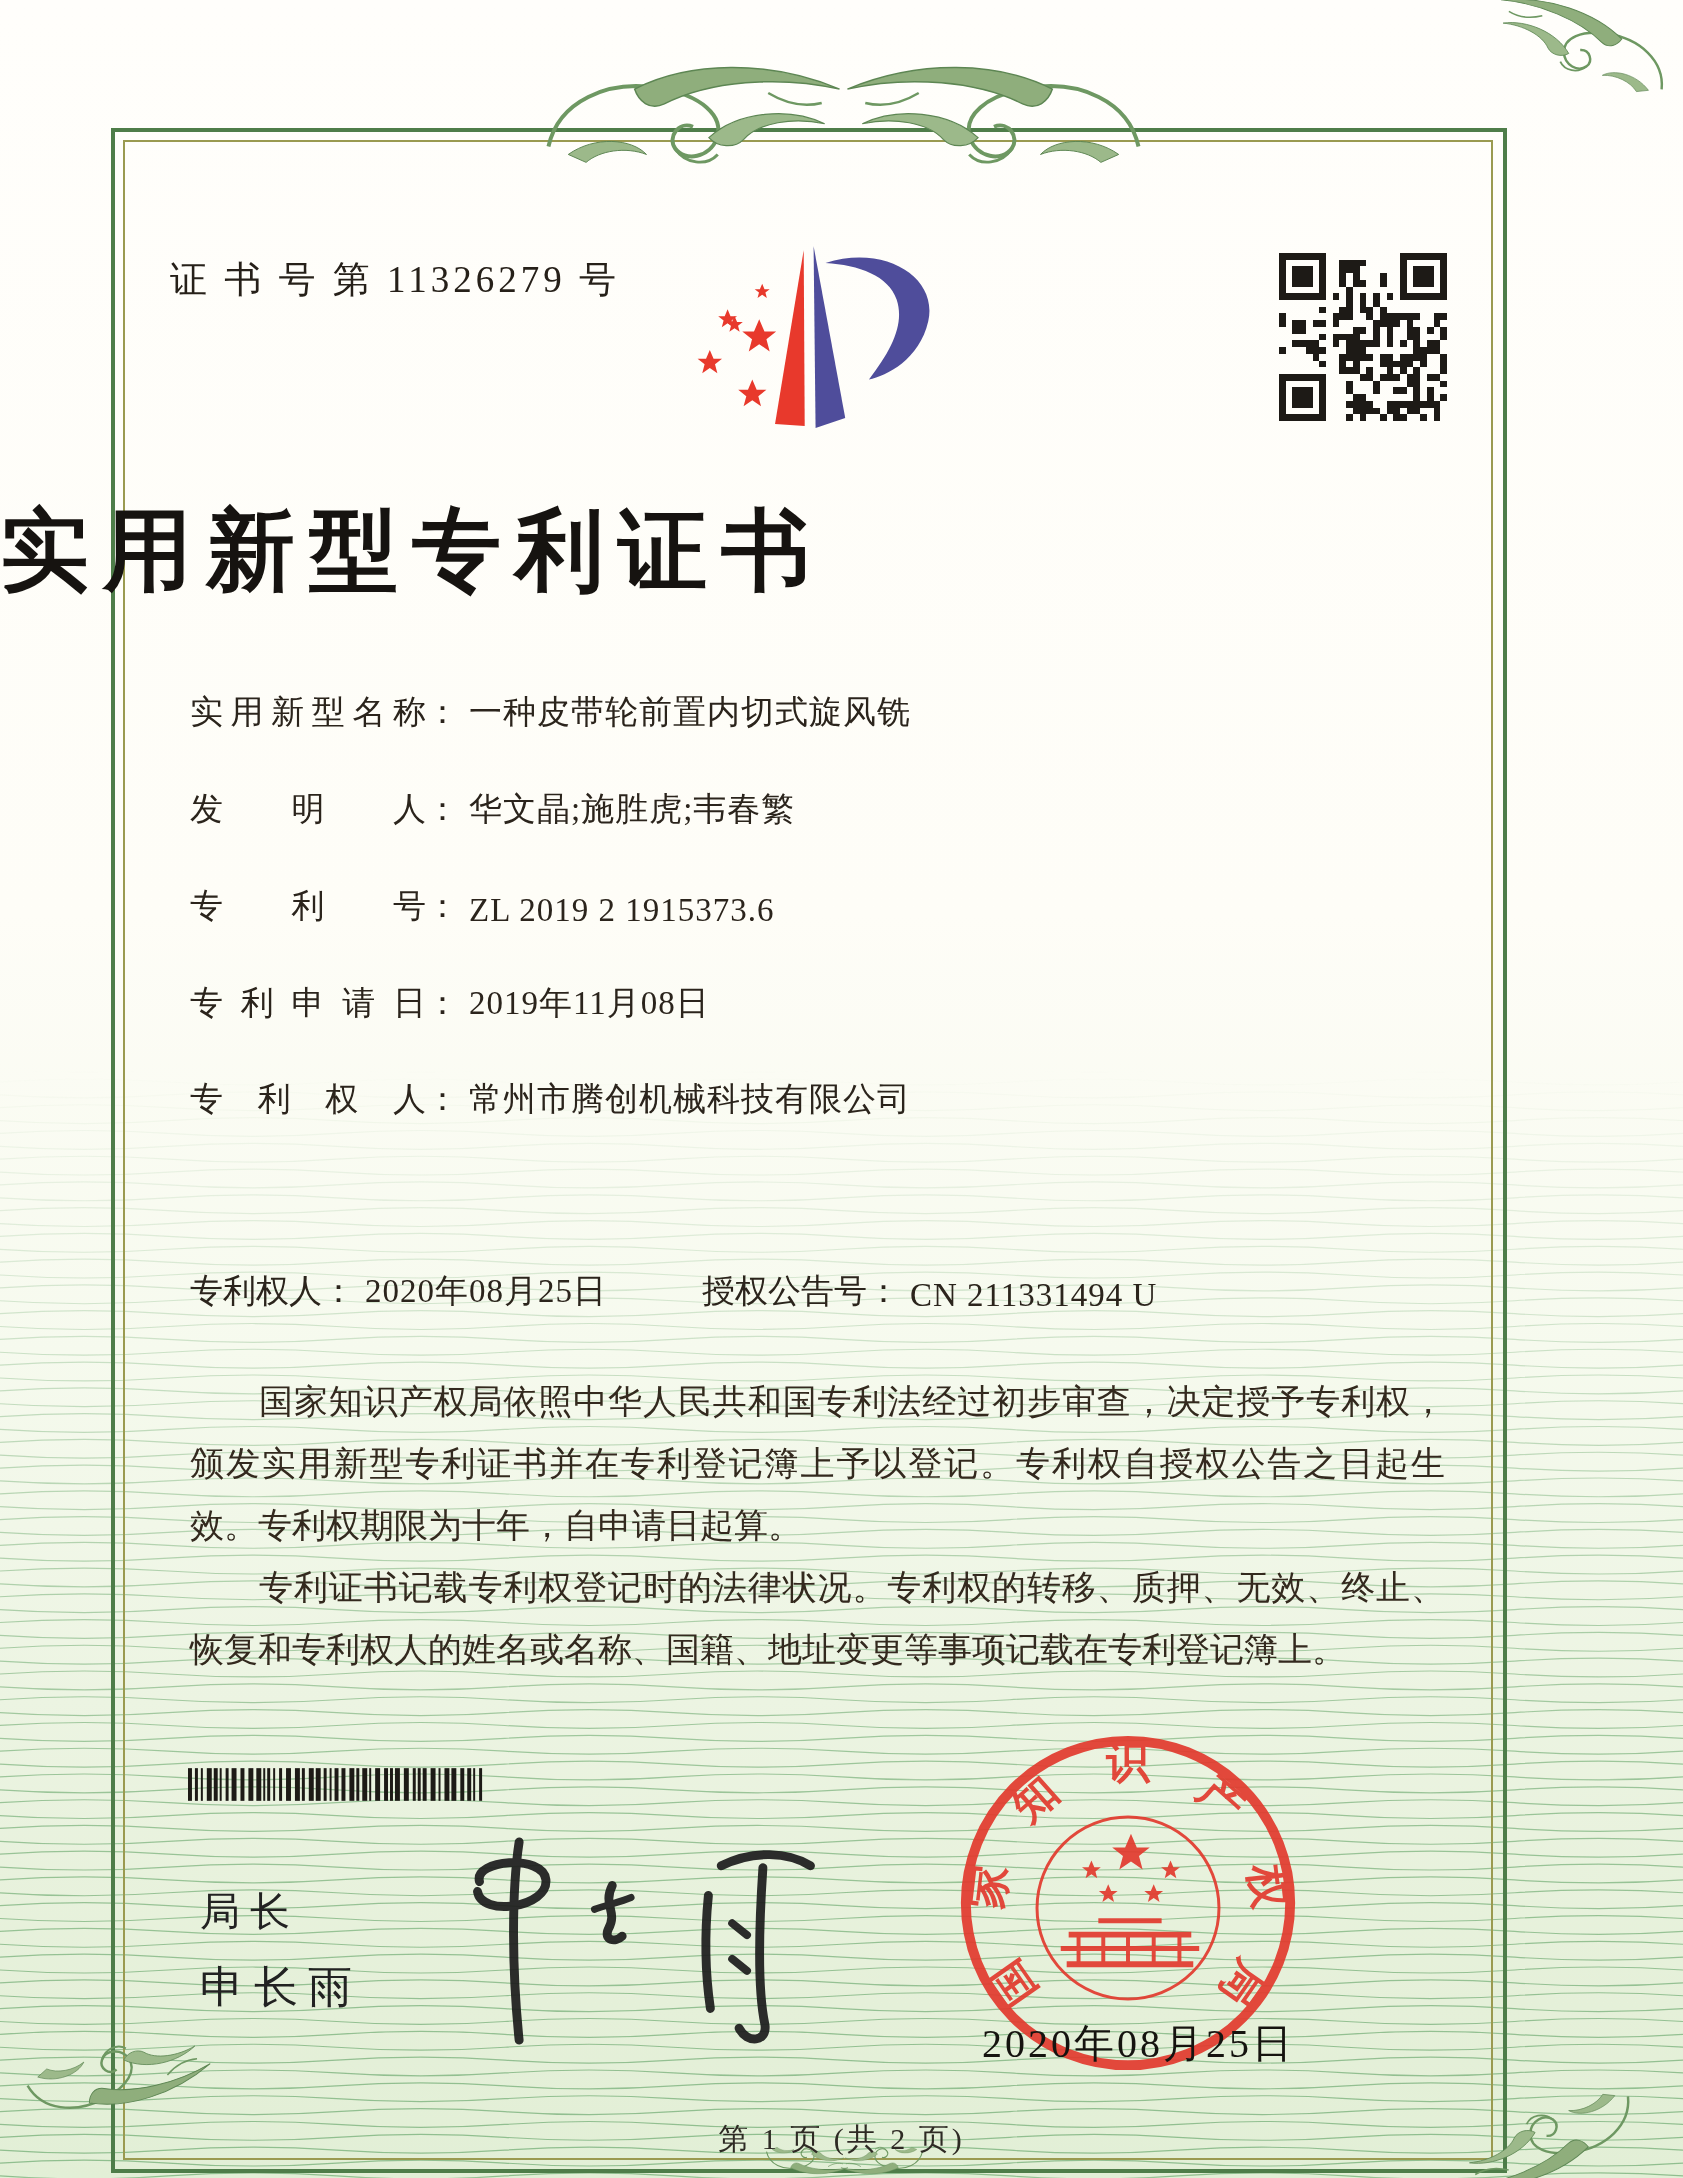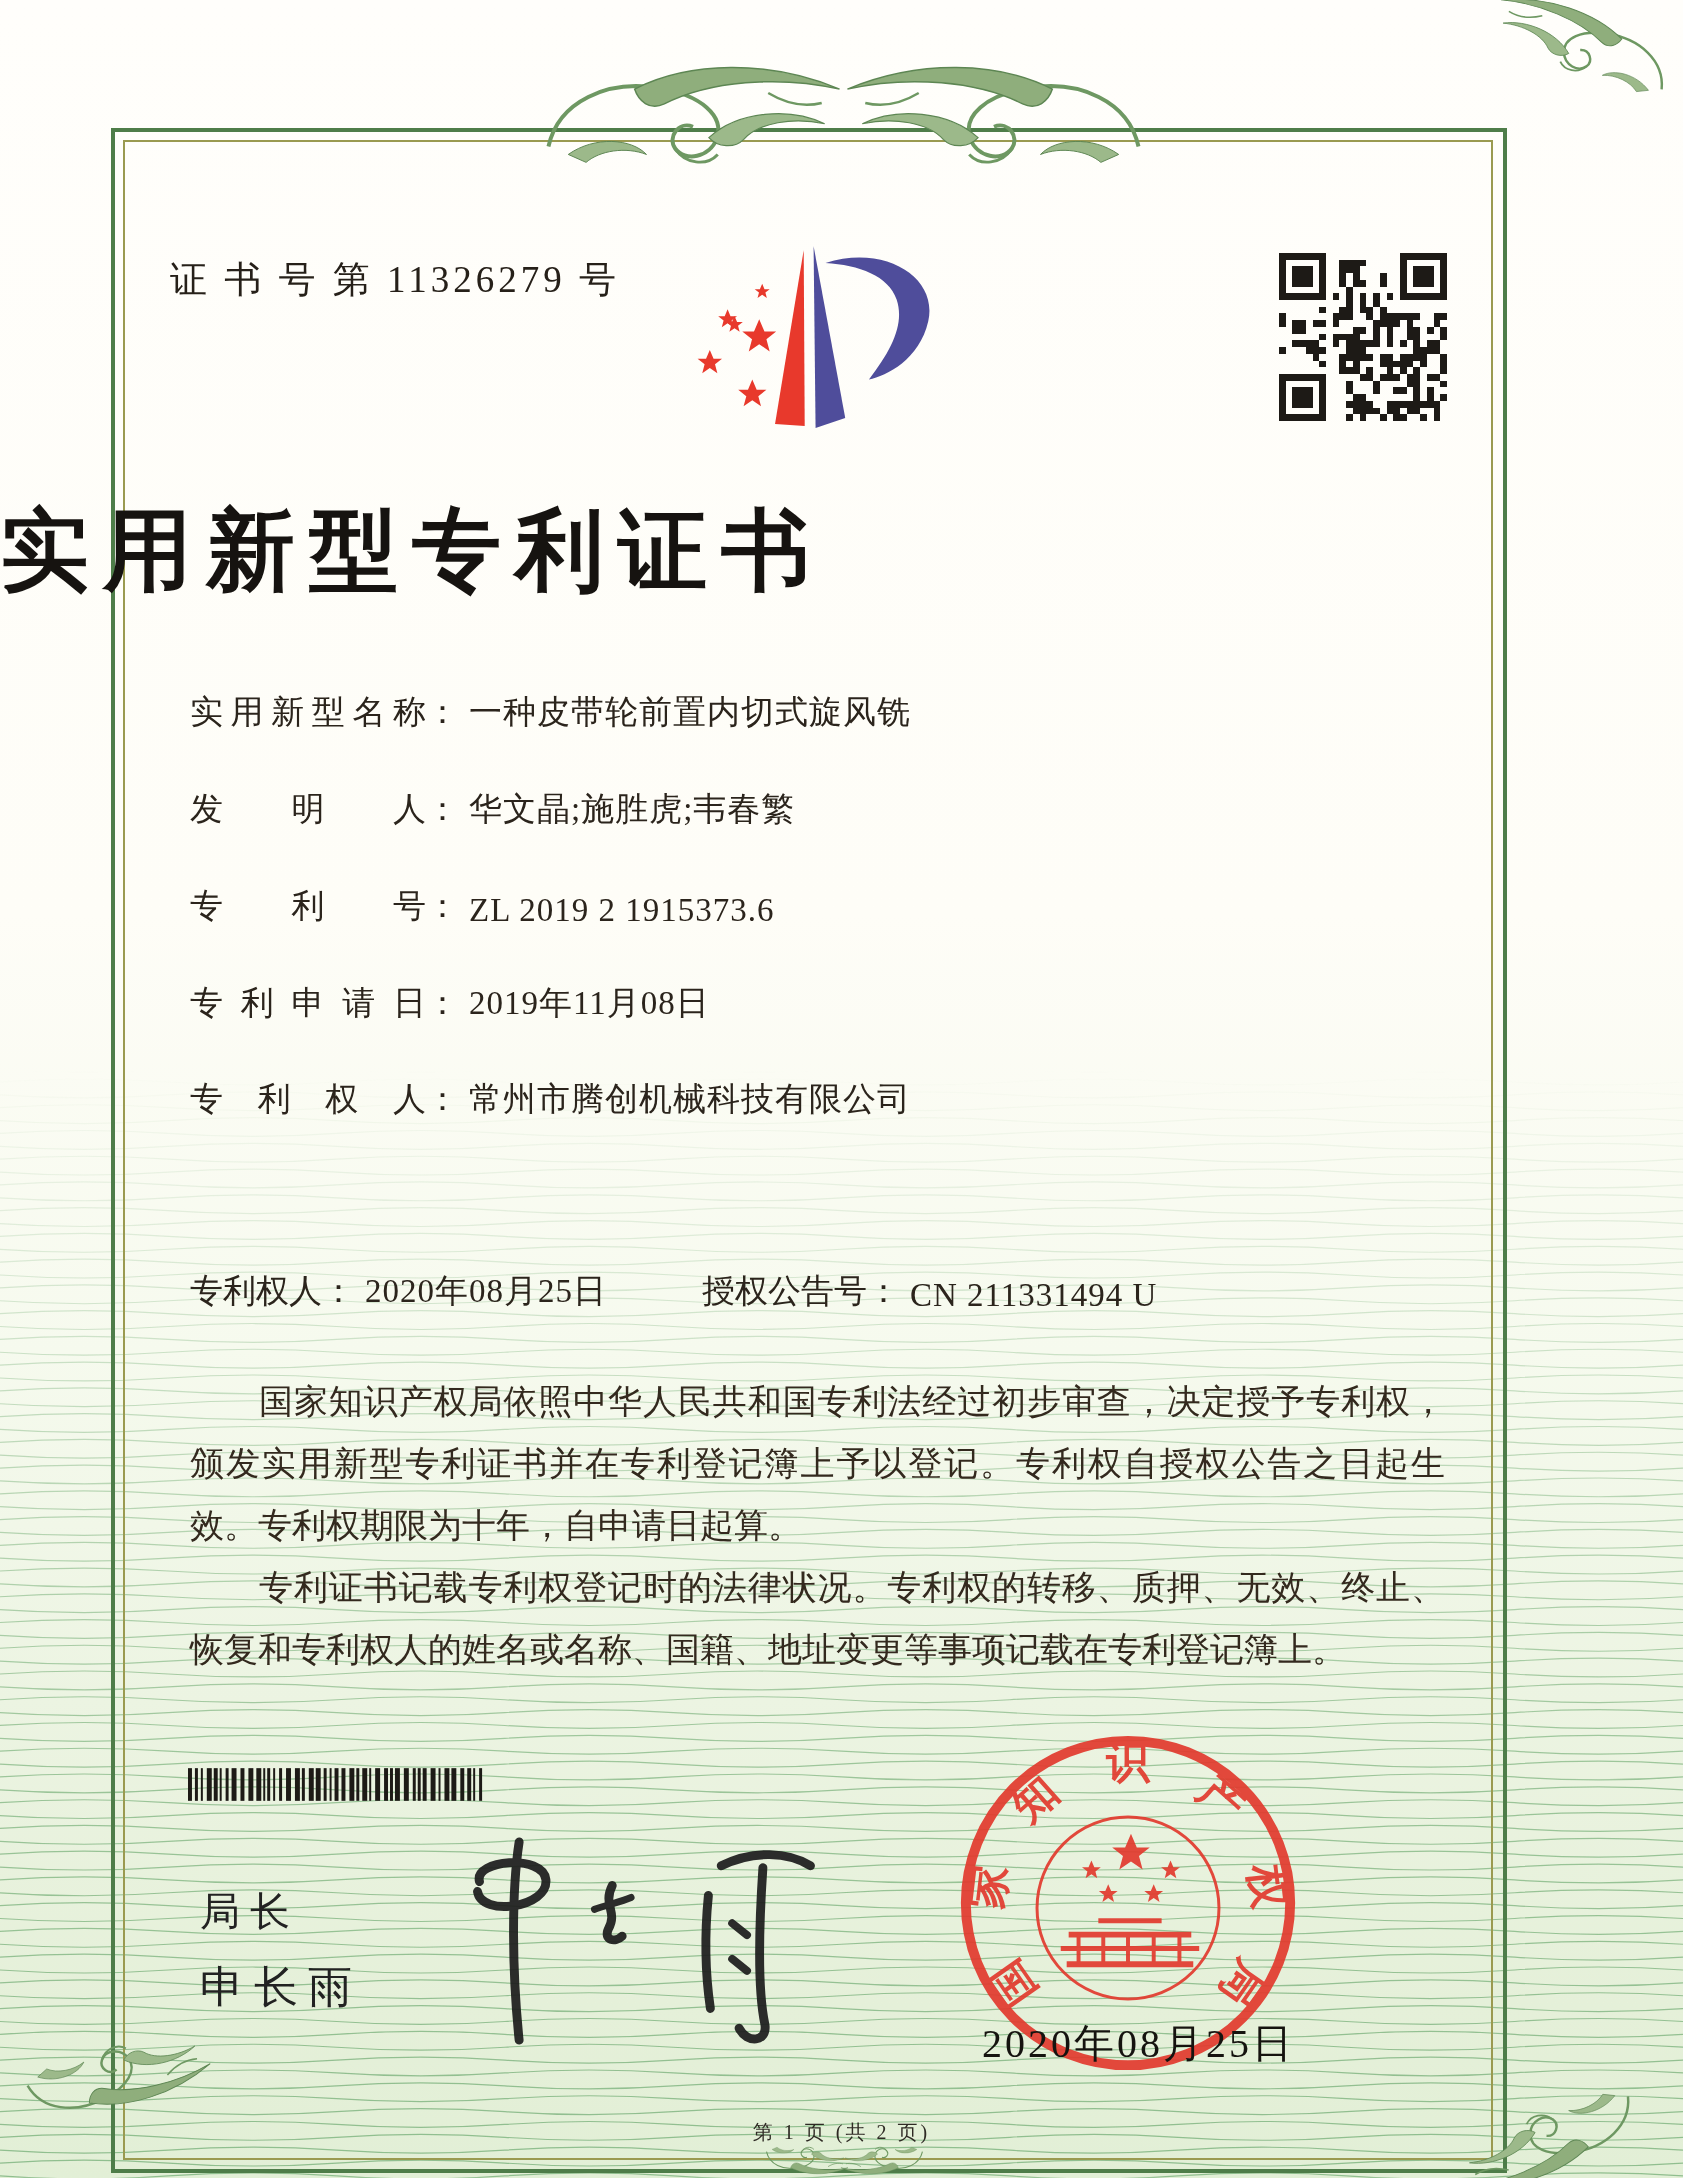--- a/index.html
+++ b/index.html
@@ -23,21 +23,21 @@
   .colon{display:inline-block;vertical-align:bottom;}
   .val{display:inline-block;margin-left:10px;vertical-align:bottom;letter-spacing:1px;}
   .grant-no{margin-left:95px;}
   
   .paras{left:190px;top:1371px;width:1255px;font-size:34px;line-height:62px;text-align:justify;color:#33291e;}
   .paras p{margin:0;text-indent:69px;}
   
   .director-label{left:200px;top:1884px;font-size:40px;letter-spacing:10px;color:#222;}
   .director-name{left:200px;top:1958px;font-size:44px;letter-spacing:10px;color:#222;text-align:right;}
   .seal-date{left:982px;top:2016px;font-size:40px;letter-spacing:3px;color:#15130f;white-space:nowrap;}
-  .footer{left:0;top:2119px;width:1683px;text-align:center;font-size:20px;letter-spacing:3px;color:#2e2a24;}
+  .footer{left:0;top:2119px;width:1683px;text-align:center;font-size:30px;letter-spacing:3px;color:#2e2a24;}
   svg{display:block;}
 </style>
 </head>
 <body>
 
 <div class="page">
 
   <svg class="abs" id="waves" style="left:0;top:1069px;" width="1683" height="1109" aria-hidden="true" viewBox="0 0 1700 1120">
     <defs>
       <linearGradient id="fadeGrad" x1="0" y1="0" x2="0" y2="1">

